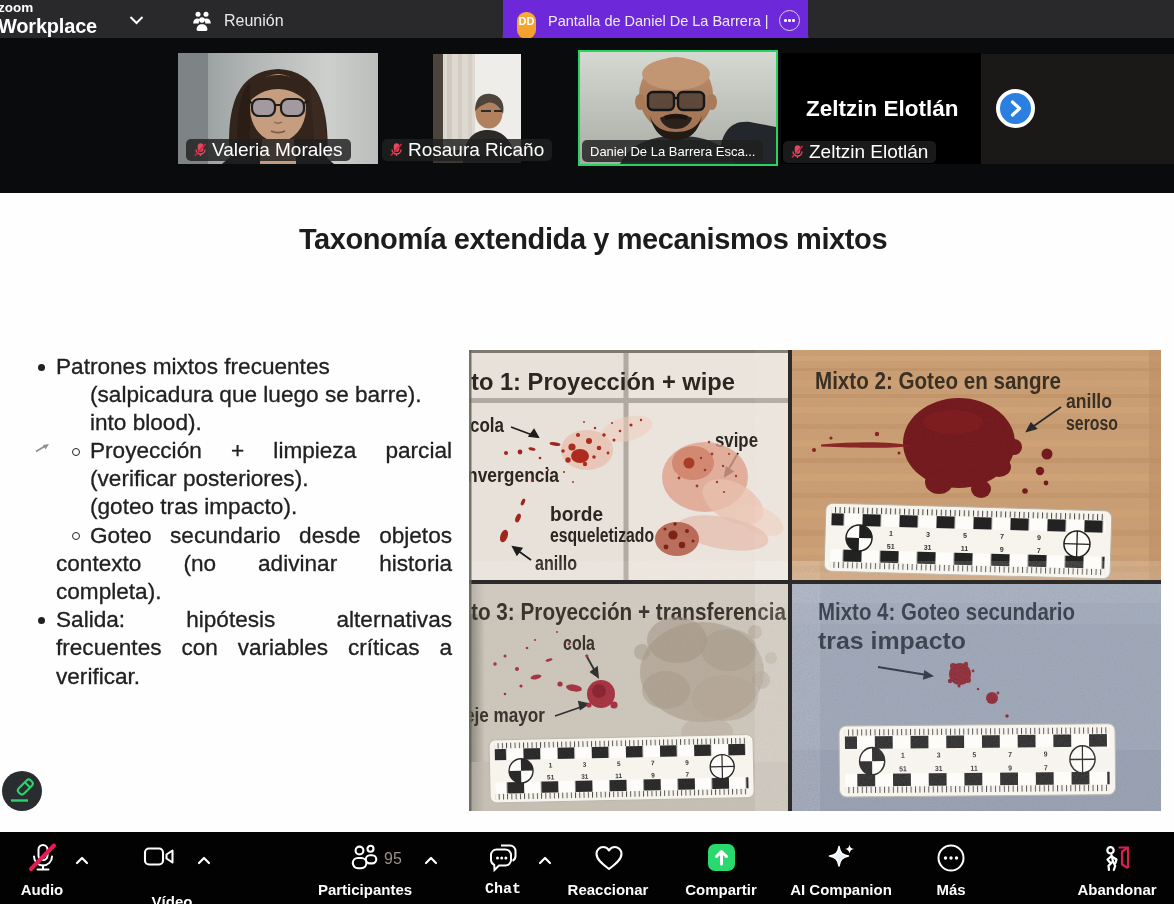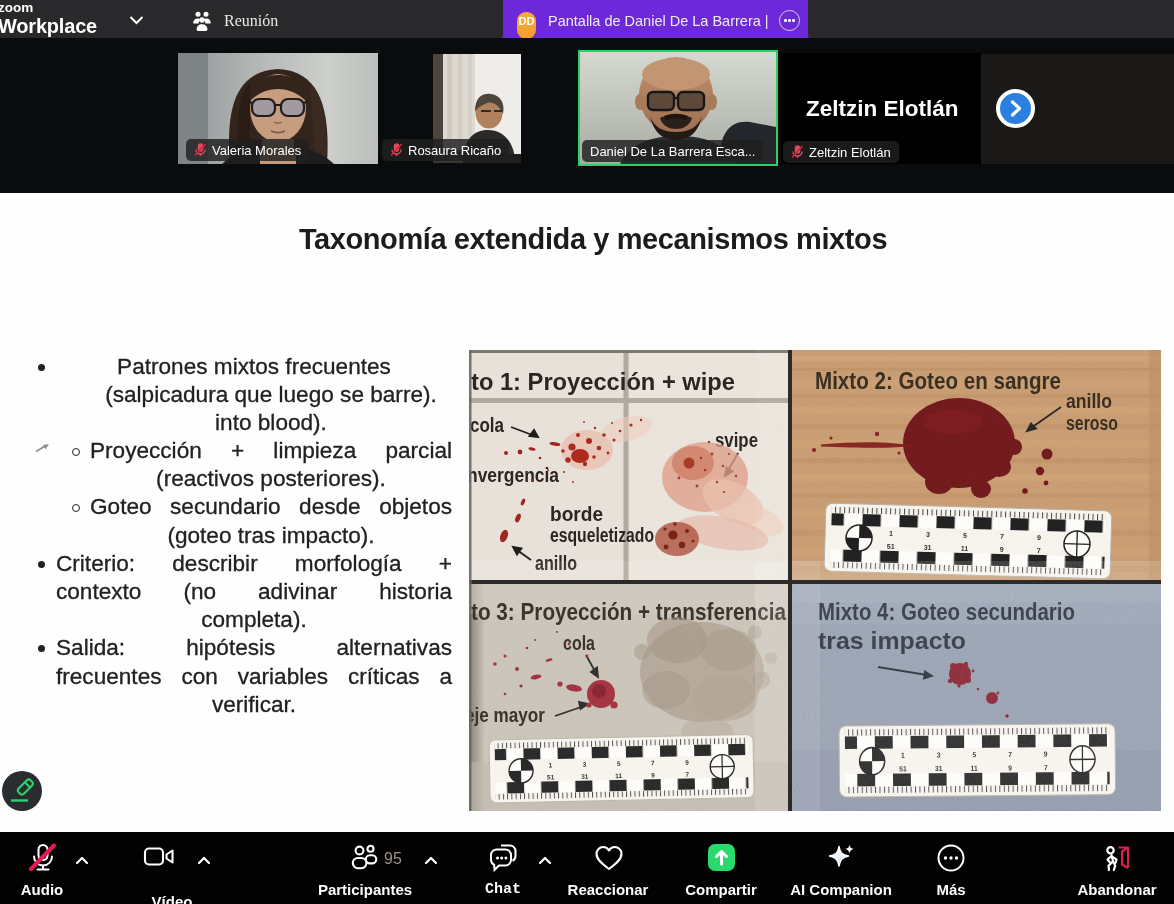--- a/index.html
+++ b/index.html
@@ -7,42 +7,42 @@
   .abs{position:absolute;}
   
   #topbar{position:absolute;left:0;top:0;width:1174px;height:46px;background:#6d28d9;}
   .graybar{position:absolute;top:-12px;height:58px;background:#29292c;border-radius:12px;}
   #gb1{left:-14px;width:517px;}
   #gb2{left:808px;width:380px;}
   #zoomlogo{position:absolute;left:-2px;top:1px;color:#fff;font-weight:bold;font-size:13.5px;line-height:13px;}
   #workplace{position:absolute;left:-2px;top:15px;color:#fff;font-weight:bold;font-size:20px;letter-spacing:-0.2px;}
   #tb-chev{position:absolute;left:129px;top:15px;}
   #reunion-ico{position:absolute;left:192px;top:11px;}
-  #reunion{position:absolute;left:224px;top:12px;color:#e9e9e9;font-size:16px;font-family:Liberation Serif, serif;}
+  #reunion{position:absolute;left:224px;top:12px;color:#e9e9e9;font-size:16px;}
   #dd{position:absolute;left:517px;top:12px;width:19px;height:27px;border-radius:9px;
       background:linear-gradient(180deg,#f7ac38,#f29d2c);color:#fff;font-size:11px;font-weight:bold;
       text-align:center;line-height:19px;}
   #tabtitle{position:absolute;left:548px;top:13px;color:#ececec;font-size:14.5px;}
   #tab-ell{position:absolute;left:779px;top:10px;width:21px;height:21px;border:1.5px solid #d6d6d6;
       border-radius:50%;box-sizing:border-box;}
   #tab-ell .d{position:absolute;top:8px;width:2.5px;height:2.5px;border-radius:50%;background:#fff;}
   
   #strip{position:absolute;left:0;top:38px;width:1174px;height:155px;background:#0a0b0d;}
   .tile{position:absolute;overflow:hidden;}
   .vlabel{position:absolute;display:flex;align-items:center;gap:5px;background:rgba(32,32,32,.82);
-     border-radius:5px;color:#fff;font-size:13px;padding:0 8px;height:22px;white-space:nowrap;}
+     border-radius:5px;color:#fff;font-size:19px;padding:0 8px;height:22px;white-space:nowrap;}
   #zeltzin-name{position:absolute;left:806px;top:58px;color:#fff;font-weight:bold;font-size:22.5px;}
   #nextbtn{position:absolute;left:996px;top:51px;width:31px;height:31px;border-radius:50%;
      background:#2a7fe0;border:4px solid #fff;}
   
   #slide{position:absolute;left:0;top:201px;width:1174px;height:631px;background:#fefefe;}
   #title{position:absolute;left:0;top:22px;width:1186px;text-align:center;font-weight:bold;
      font-size:29px;color:#1c1c1c;letter-spacing:-0.4px;}
   #bullets{position:absolute;left:0px;top:151.5px;width:452px;font-size:22.6px;color:#212121;-webkit-text-stroke:0.3px #212121;}
-  .ln{position:relative;height:28.2px;line-height:28.2px;margin-left:56px;white-space:nowrap;text-align:center;}
+  .ln{position:relative;height:28.2px;line-height:28.2px;margin-left:56px;white-space:nowrap;}
   .sub{margin-left:90px;}
   .j{white-space:normal;text-align:justify;text-align-last:justify;}
   .b1{position:absolute;left:-18px;top:11px;width:7px;height:7px;border-radius:50%;background:#212121;}
   .b2{position:absolute;left:-18px;top:10.5px;width:6px;height:6px;border-radius:50%;border:1.7px solid #212121;}
   #pencil{position:absolute;left:2px;top:570px;width:40px;height:40px;border-radius:50%;background:#292d30;}
   
   #toolbar{position:absolute;left:0;top:832px;width:1174px;height:72px;background:#020202;color:#fff;}
   .titem{position:absolute;text-align:center;}
   .tlabel{position:absolute;top:49px;width:160px;font-size:15px;font-weight:bold;color:#fdfdfd;text-align:center;}
 </style>
@@ -203,24 +203,23 @@
   </div>
 </div>
 
 <div id="slide">
   <div id="title">Taxonomía extendida y mecanismos mixtos</div>
   <div id="bullets">
     <div class="ln"><span class="b1"></span>Patrones mixtos frecuentes</div>
     <div class="ln sub">(salpicadura que luego se barre).</div>
     <div class="ln sub">into blood).</div>
     <div class="ln sub j"><span class="b2"></span>Proyección + limpieza parcial</div>
-    <div class="ln sub">(reactivos posteriores).</div>
+    <div class="ln sub">(verificar posteriores).</div>
+    <div class="ln sub">(goteo tras impacto).</div>
     <div class="ln sub j"><span class="b2"></span>Goteo secundario desde objetos</div>
-    <div class="ln sub">(goteo tras impacto).</div>
-    <div class="ln j"><span class="b1"></span>Criterio: describir morfología +</div>
     <div class="ln j">contexto (no adivinar historia</div>
     <div class="ln">completa).</div>
     <div class="ln j"><span class="b1"></span>Salida: hipótesis alternativas</div>
     <div class="ln j">frecuentes con variables críticas a</div>
     <div class="ln">verificar.</div>
   </div>
   <svg id="cursor-svg" class="abs" style="left:34px;top:239px" width="20" height="16" viewBox="0 0 20 16">
     <line x1="2" y1="11.5" x2="12" y2="5.5" stroke="#8f8f8f" stroke-width="1.7"></line>
     <path d="M15 4 l-6 1 2.5 4.5 z" fill="#8f8f8f"></path>
   </svg>

